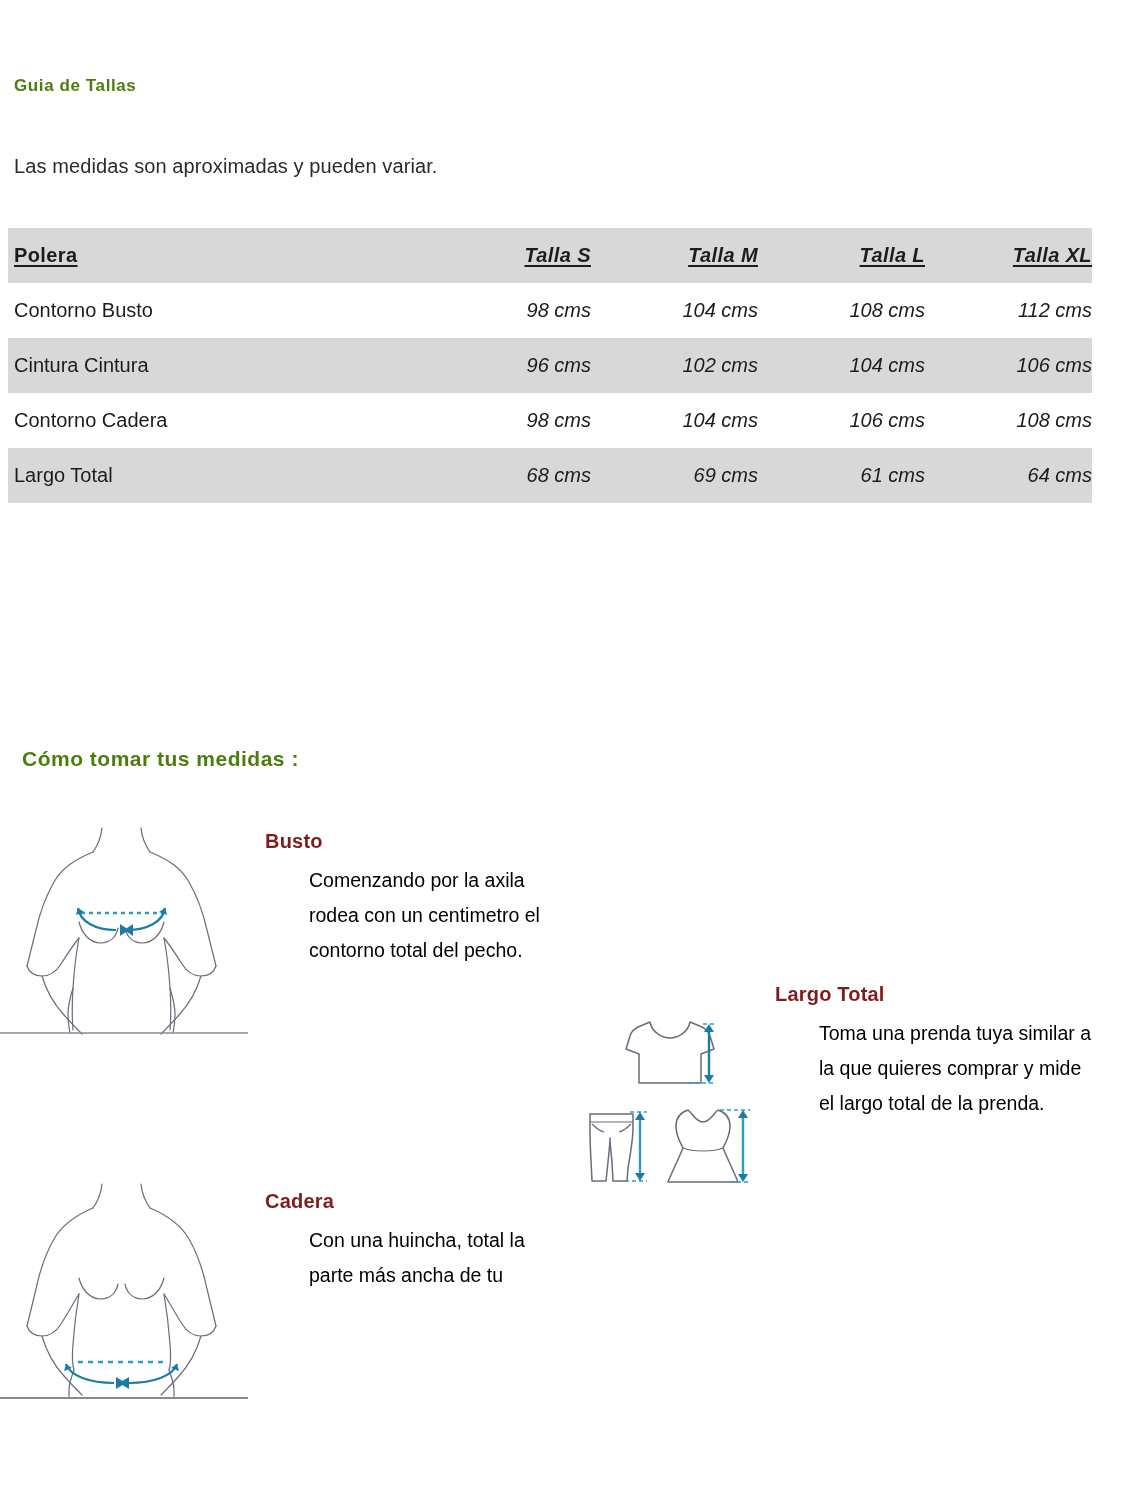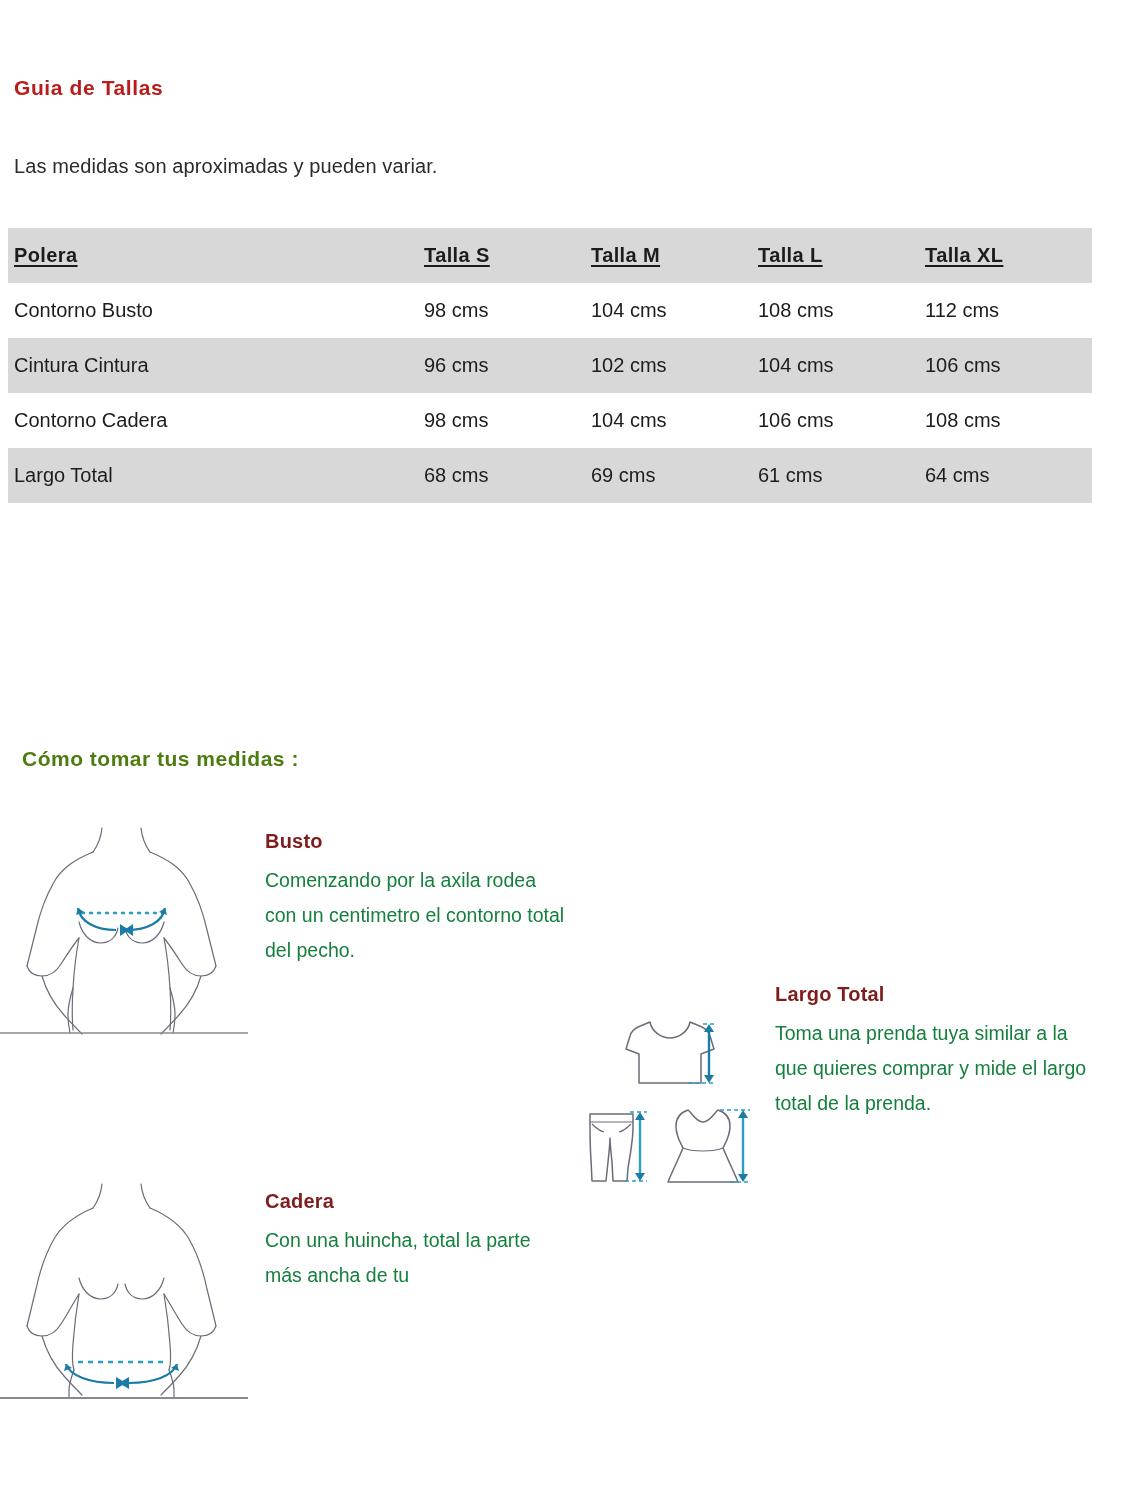--- a/index.html
+++ b/index.html
@@ -14,24 +14,24 @@
     font-family: "Liberation Sans", sans-serif;
     color: #1a1a1a;
     overflow: hidden;
   }
 
   
   .page-title {
     position: absolute;
     left: 14px;
     top: 76px;
-    font-size: 21px;
+    font-size: 17px;
     font-weight: bold;
     letter-spacing: 0.6px;
-    color: #b91c1c;
+    color: #4d7c0f;
   }
   .intro-note {
     position: absolute;
     left: 14px;
     top: 155px;
     font-size: 20px;
     color: #2b2b2b;
     letter-spacing: 0.1px;
   }
 
@@ -70,21 +70,22 @@
   .size-table tbody tr:nth-child(even) {
     background: #d8d8d8;
   }
   .col-label {
     width: 410px;
     text-align: left;
     padding-left: 6px !important;
   }
   .col-size {
     width: 167px;
-    text-align: left;
+    text-align: right;
+    font-style: italic;
   }
 
   
   .howto-title {
     position: absolute;
     left: 22px;
     top: 747px;
     font-size: 21px;
     font-weight: bold;
     letter-spacing: 0.5px;
@@ -134,21 +135,22 @@
   .block-title {
     font-size: 20px;
     font-weight: bold;
     color: #7f1d1d;
     margin-bottom: 10px;
     letter-spacing: 0.2px;
   }
   .block-body {
     font-size: 19.5px;
     line-height: 35px;
-    color: #15803d;
+    color: #000000;
+    margin-left: 44px;
   }
 </style>
 </head>
 <body>
 
 <div class="page-title">Guia de Tallas</div>
 
 <div class="intro-note">Las medidas son aproximadas y pueden variar.</div>
 
 <table class="size-table">

